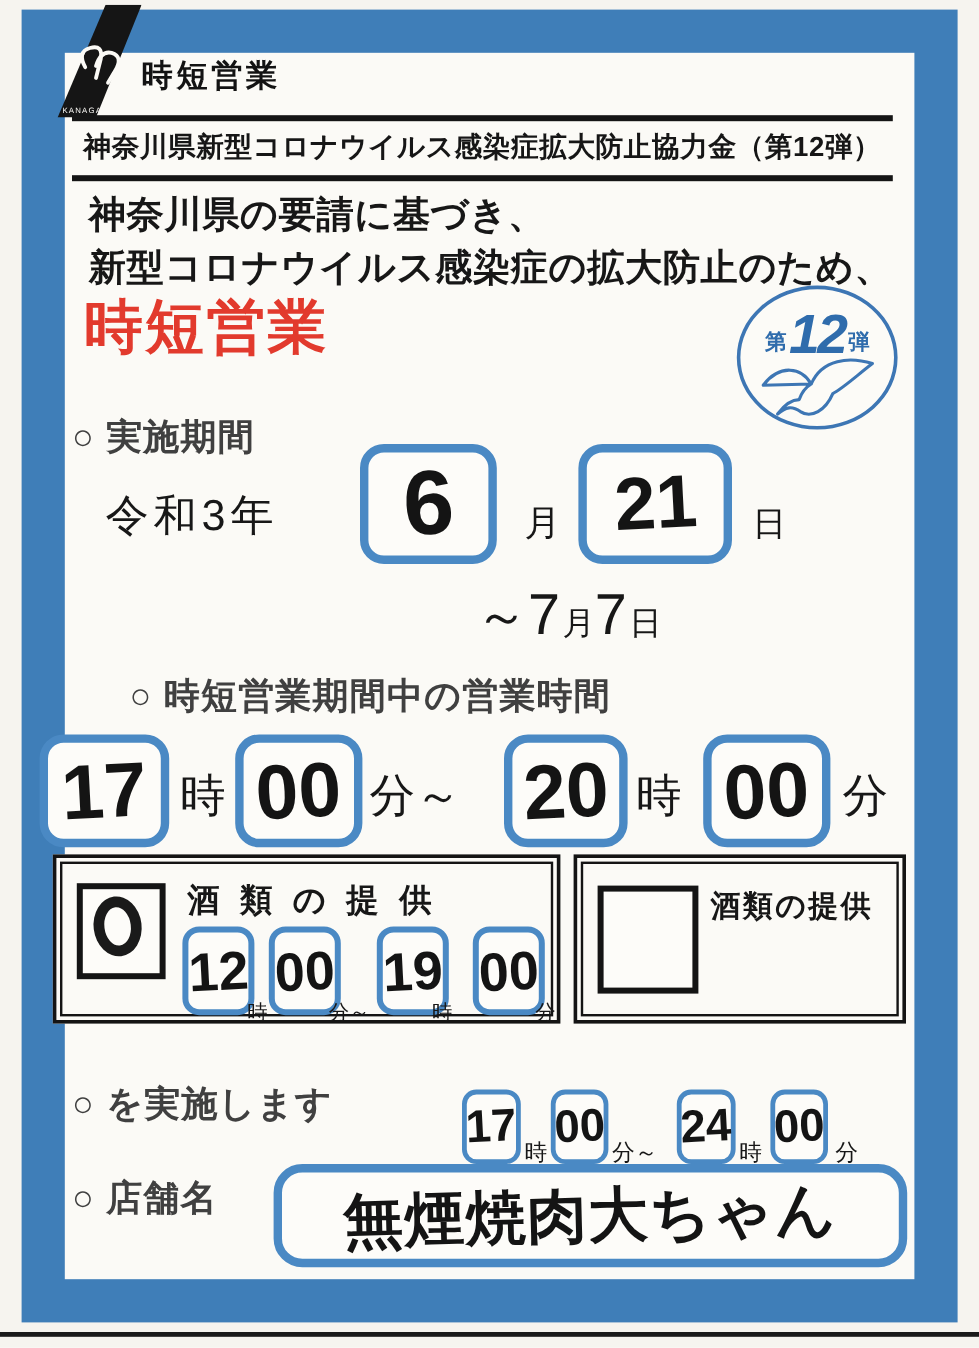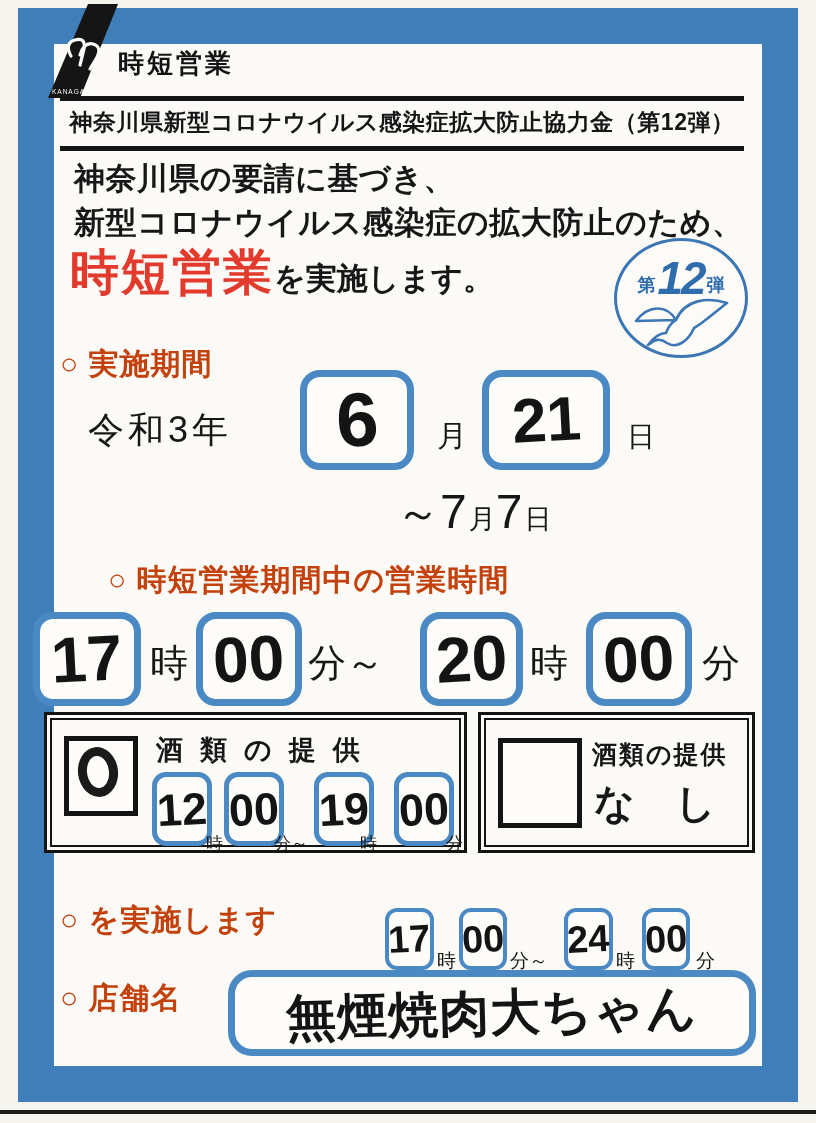--- a/index.html
+++ b/index.html
@@ -43,21 +43,21 @@
     left:614px; top:238px; width:134px; height:120px;
     border:3px solid #3d76b4; border-radius:50%;
     background:#fcfbf7;
   }
   .badge-text { position:absolute; left:0; top:10px; width:100%; display:flex; justify-content:center; align-items:center; color:#2f6cac; }
   .badge-small { font-size:18px; font-weight:700; margin-top:14px; }
   .badge-num { font-size:46px; font-weight:800; font-style:italic; letter-spacing:-2px; margin:0 2px; }
   .seagull { position:absolute; left:13px; top:56px; }
 
   
-  .sec-heading { font-size:30px; font-weight:700; color:#c2410c; white-space:nowrap; letter-spacing:1px; }
+  .sec-heading { font-size:30px; font-weight:700; color:#404040; white-space:nowrap; letter-spacing:1px; }
 
   
   .blue-box {
     border:7px solid #4a89c4; border-radius:20px; background:#fdfcf9;
     display:flex; align-items:center; justify-content:center;
   }
   .hand { font-weight:700; color:#141414; transform:rotate(-3deg); line-height:1; }
 
   .era-label { left:88px; top:406px; font-size:36px; font-weight:500; letter-spacing:4px;text-align:center; }
   .unit-lg { font-size:30px; font-weight:500; }
@@ -116,21 +116,20 @@
   </svg>
 </div>
 <div class="abs pref-name">時短営業</div>
 
 <div class="abs title-box">神奈川県新型コロナウイルス感染症拡大防止協力金（第12弾）</div>
 
 <div class="abs intro-line intro-1">神奈川県の要請に基づき、</div>
 <div class="abs intro-line intro-2">新型コロナウイルス感染症の拡大防止のため、</div>
 <div class="abs highlight-row">
   <span class="highlight">時短営業</span>
-  <span class="highlight-suffix">を実施します。</span>
 </div>
 
 <div class="abs badge">
   <div class="badge-text">
     <span class="badge-small">第</span>
     <span class="badge-num">12</span>
     <span class="badge-small">弾</span>
   </div>
   <svg class="seagull" width="104" height="58" viewBox="0 0 104 58">
     <g stroke="#3d76b4" stroke-width="2.6" fill="#fcfbf7" stroke-linejoin="round">
@@ -199,21 +198,20 @@
     <div class="mini-label" style="left:222px; top:112px;">分～</div>
     <div class="mini-label" style="left:308px; top:112px;">時</div>
     <div class="mini-label" style="left:394px; top:112px;">分</div>
   </div>
 </div>
 
 <div class="abs dbl-outer" style="left:478px; top:712px; width:277px; height:141px;">
   <div class="dbl-inner">
     <div class="checkbox" style="left:12px; top:18px; width:84px; height:90px;"></div>
     <div class="alc-title" style="left:106px; top:18px; font-size:25px; letter-spacing:2px;">酒類の提供</div>
-    <div class="alc-title" style="left:108px; top:56px; font-size:40px; letter-spacing:40px;">なし</div>
   </div>
 </div>
 
 <div class="abs sec-heading" style="left:60px; top:900px;">○ を実施します</div>
 <div class="sm-box" style="left:385px; top:908px; width:49px; height:62px;">
   <span class="hand" style="font-size:38px;">17</span>
 </div>
 <div class="abs sm-label" style="left:437px;">時</div>
 <div class="sm-box" style="left:459px; top:908px; width:48px; height:62px;">
   <span class="hand" style="font-size:38px;">00</span>

